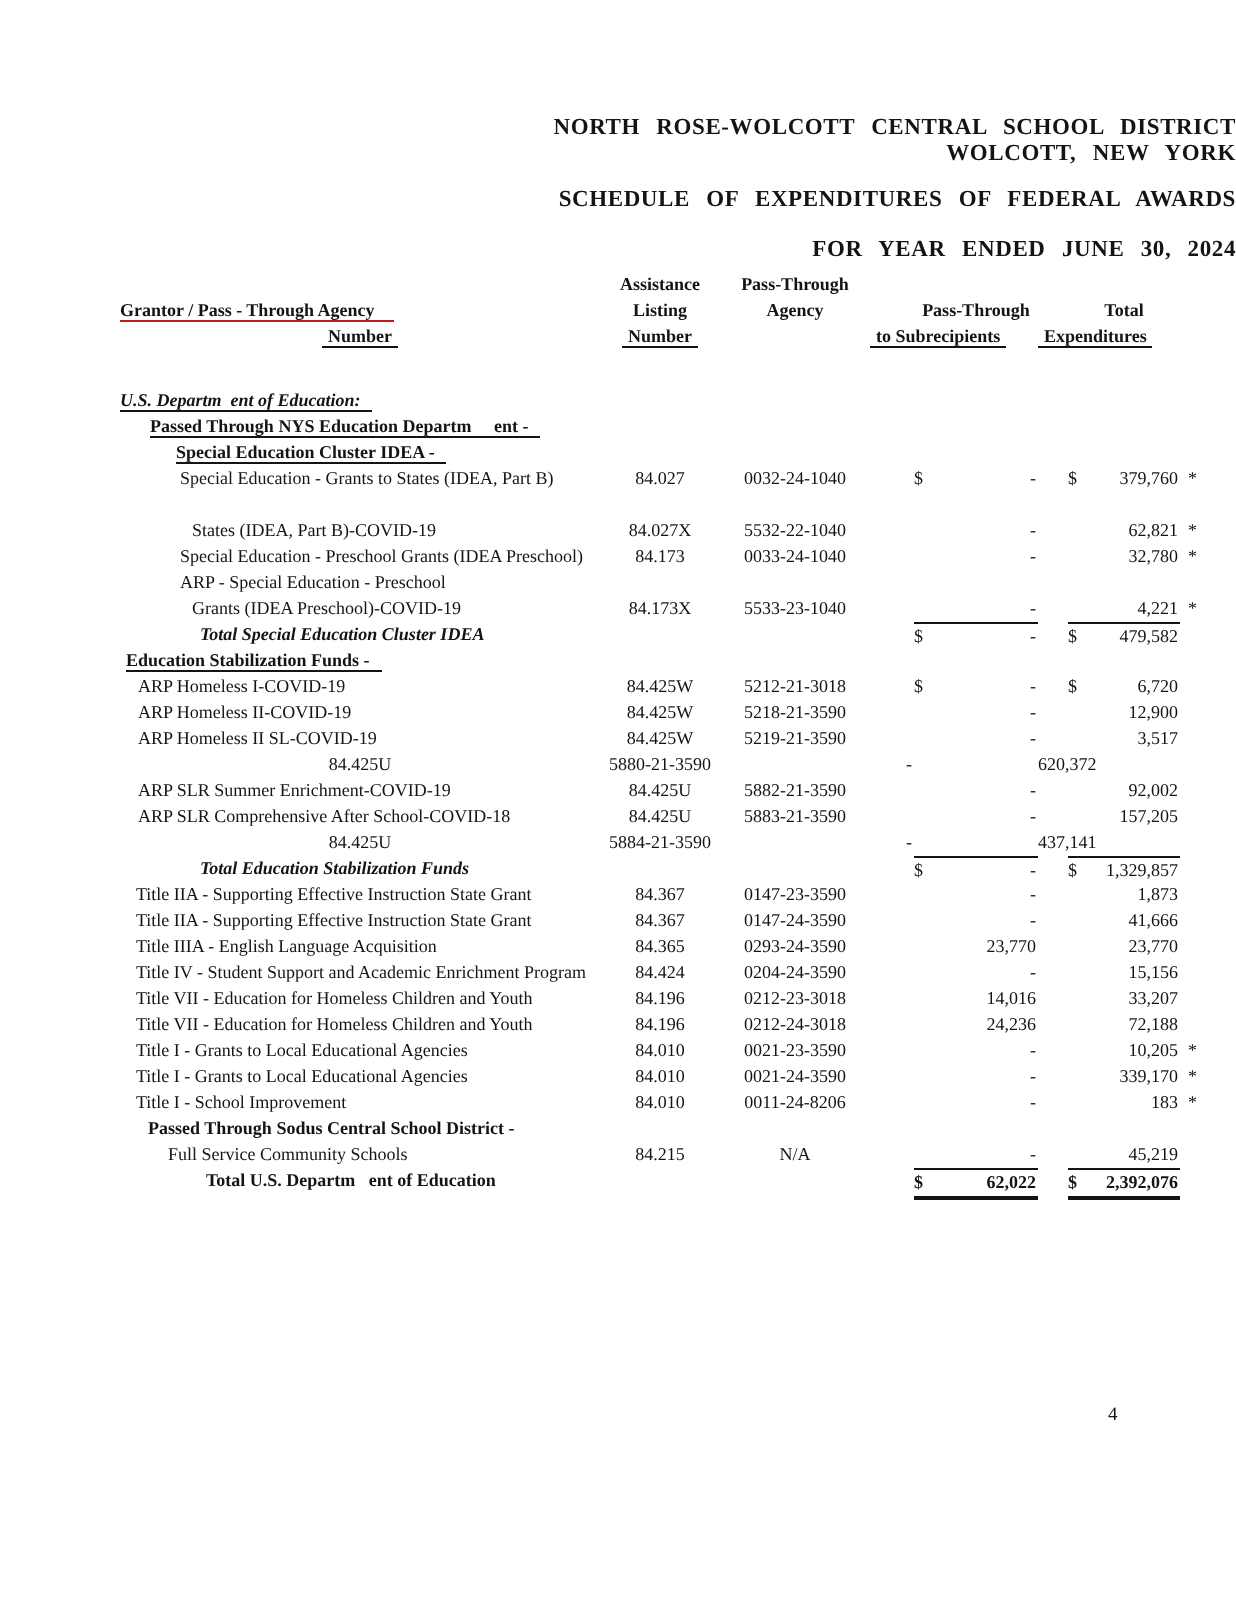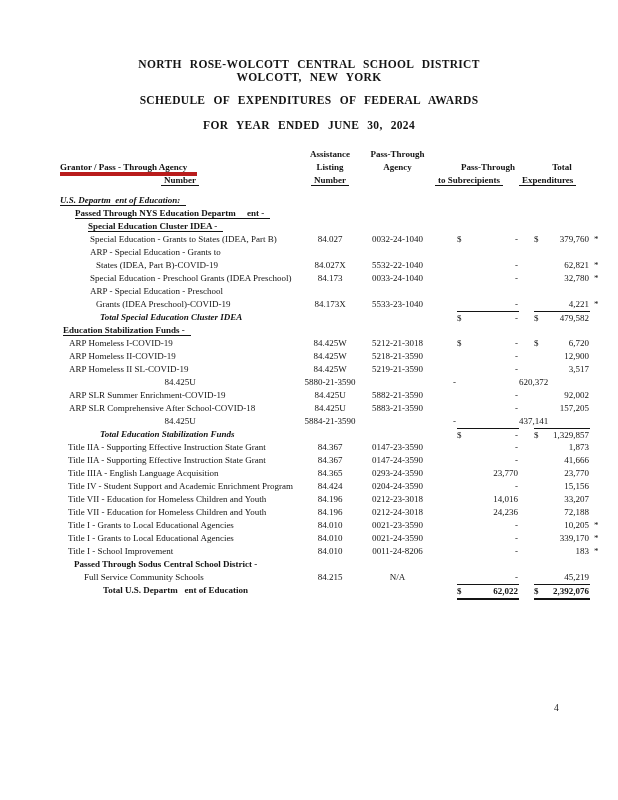--- a/index.html
+++ b/index.html
@@ -1,27 +1,27 @@
 <!DOCTYPE html>
 <html><head>
 <meta charset="utf-8">
 <style>
   html,body{margin:0;padding:0;background:#e8e8e8;}
   .page{position:relative;width:618px;height:800px;background:#ffffff;margin:0 auto;
         font-family:"Liberation Serif","DejaVu Serif",serif;color:#141414;overflow:hidden;}
-  .doc-title{position:absolute;left:0;width:618px;text-align:center;font-weight:bold;
+  .doc-title{position:absolute;left:0;width:618px;text-align:right;font-weight:bold;
              font-size:11.5px;word-spacing:5px;letter-spacing:0.3px;white-space:nowrap;}
   .t1{top:58px;} .t2{top:71px;} .t3{top:94px;} .t4{top:119px;}
   .grid{display:grid;grid-template-columns:240px 60px 75px 22px 62px 15px 56px 14px;}
-  .thead{position:absolute;left:60px;top:148px;width:544px;font-size:9px;font-weight:bold;}
+  .thead{position:absolute;left:60px;top:136px;width:544px;font-size:9px;font-weight:bold;}
   .hrow{height:13px;line-height:13px;}
   .c-center{text-align:center;white-space:nowrap;}
   .c-desc{white-space:nowrap;overflow:visible;}
   .hu{border-bottom:1px solid #141414;padding:0 3px;}
-  .hul{border-bottom:4px solid #b91c1c;padding-right:10px;}
+  .hul{border-bottom:1px solid #b91c1c;padding-right:10px;}
   .ml8{margin-left:8px;display:inline-block;}
   .tbody{position:absolute;left:60px;top:194px;width:544px;font-size:9px;}
   .trow{height:13px;line-height:13px;}
   .b{font-weight:bold;}
   .bi{font-weight:bold;font-style:italic;}
   .sec-u{border-bottom:1px solid #141414;padding-right:6px;}
   .c-money{display:flex;justify-content:space-between;box-sizing:border-box;}
   .c-money .val{text-align:right;padding-right:1px;}
   .rt{border-top:1px solid #141414;}
   .rb{border-bottom:2px solid #141414;}
@@ -110,21 +110,20 @@
           <span class="val">-</span>
         </div>
         <div class=""></div>
         <div class="c-money">
           <span class="cur">$</span>
           <span class="val">379,760</span>
         </div>
         <div class="c-star">*</div>
       </div>
       <div class="trow grid">
-        <div class="c-desc"><span class="" style="margin-left: 30px;">ARP - Special Education - Grants to</span></div>
         <div class="c-center"></div>
         <div class="c-center"></div>
         <div class=""></div>
         <div class="c-money"></div>
         <div class=""></div>
         <div class="c-money"></div>
         <div class="c-star"></div>
       </div>
       <div class="trow grid">
         <div class="c-desc"><span class="" style="margin-left: 36px;">States (IDEA, Part B)-COVID-19</span></div>

